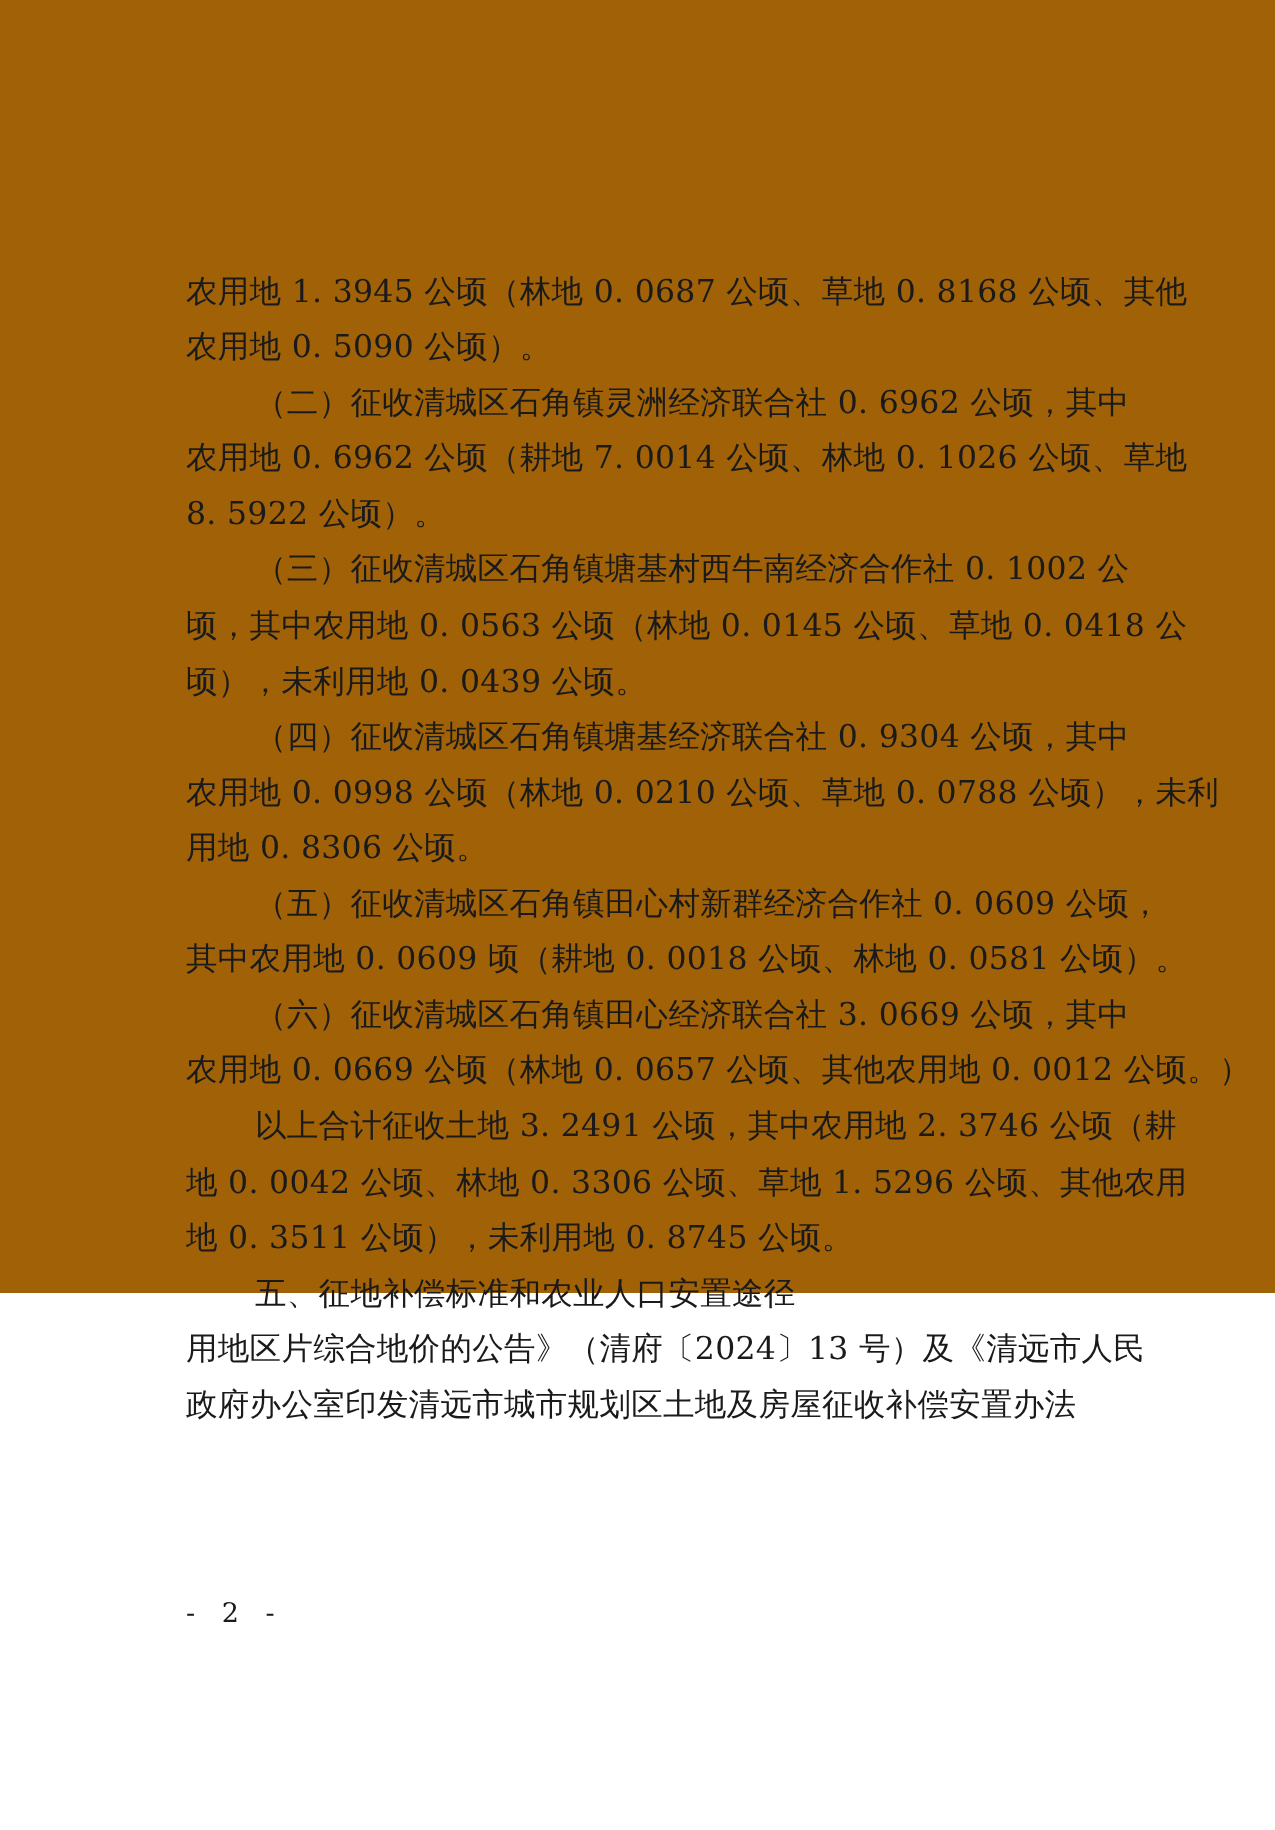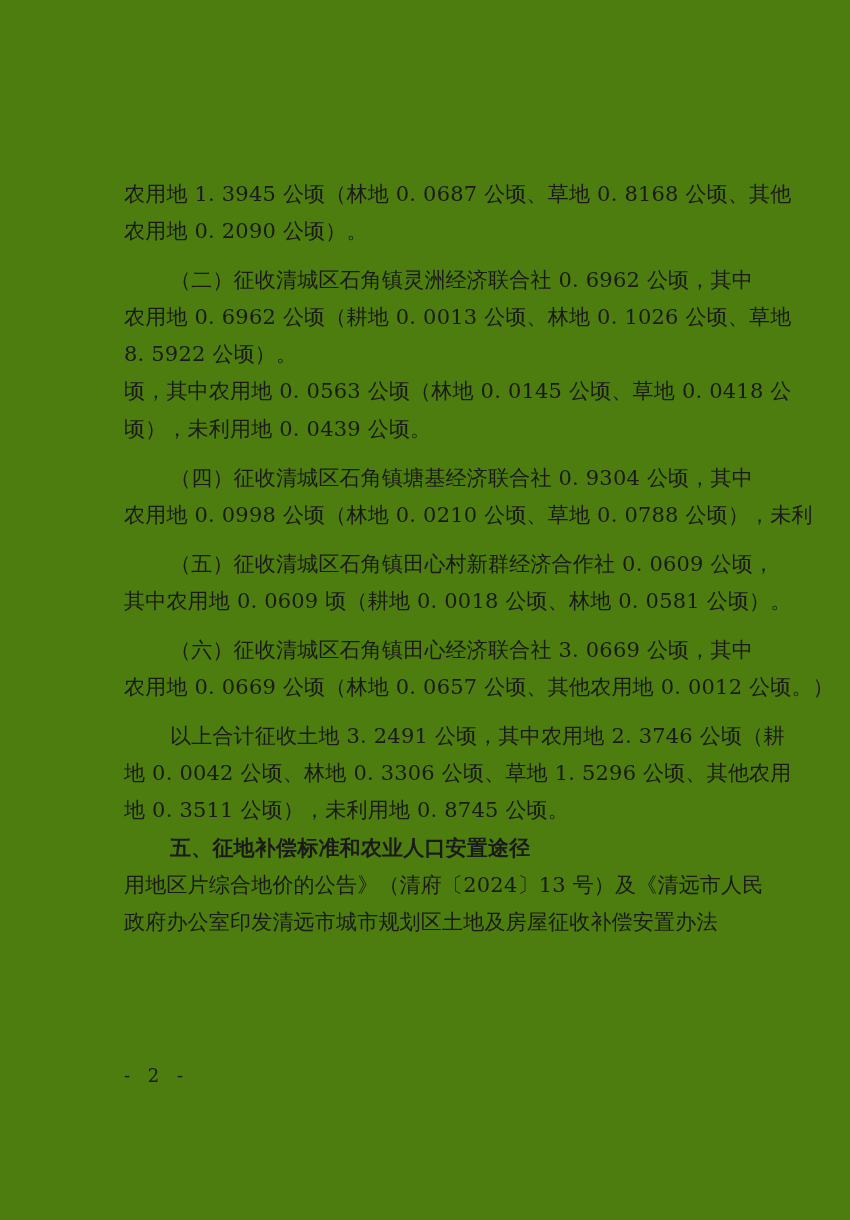--- a/index.html
+++ b/index.html
@@ -12,71 +12,72 @@
       height: 1220px;
       position: relative;
       overflow: hidden;
       font-family: "DejaVu Serif", "Liberation Serif", serif;
       color: #1a1a1a;
     }
     .page {
       position: absolute;
       left: 0; top: 0;
       width: 850px;
-      height: 1220px;
-      background: #4d7c0f;
+      height: 862px;
+      background: #a16207;
     }
     .body-text {
       position: absolute;
       left: 124px;
       top: 176px;
       width: 602px;
     }
     .line {
       height: 37.1px;
       line-height: 37.1px;
       font-size: 21px;
       white-space: nowrap;
       letter-spacing: 0.2px;
       overflow: visible;
     }
     .line.indent {
       padding-left: 46px;
-      margin-top: 12px;
     }
     .line.heading {
       font-family: "DejaVu Sans", "Liberation Sans", sans-serif;
-      font-weight: bold;
+      font-weight: normal;
       padding-left: 46px;
       font-size: 21px;
     }
     .page-number {
       position: absolute;
       left: 124px;
       top: 1064px;
       font-size: 18px;
       line-height: 24px;
       letter-spacing: 6px;
       white-space: nowrap;
     }
   </style>
 </head>
 <body>
 
 <div class="page">
   <div class="body-text">
     <div class="line">农用地 1. 3945 公顷（林地 0. 0687 公顷、草地 0. 8168 公顷、其他</div>
-    <div class="line">农用地 0. 2090 公顷）。</div>
+    <div class="line">农用地 0. 5090 公顷）。</div>
     <div class="line indent">（二）征收清城区石角镇灵洲经济联合社 0. 6962 公顷，其中</div>
-    <div class="line">农用地 0. 6962 公顷（耕地 0. 0013 公顷、林地 0. 1026 公顷、草地</div>
+    <div class="line">农用地 0. 6962 公顷（耕地 7. 0014 公顷、林地 0. 1026 公顷、草地</div>
     <div class="line">8. 5922 公顷）。</div>
+    <div class="line indent">（三）征收清城区石角镇塘基村西牛南经济合作社 0. 1002 公</div>
     <div class="line">顷，其中农用地 0. 0563 公顷（林地 0. 0145 公顷、草地 0. 0418 公</div>
     <div class="line">顷），未利用地 0. 0439 公顷。</div>
     <div class="line indent">（四）征收清城区石角镇塘基经济联合社 0. 9304 公顷，其中</div>
     <div class="line">农用地 0. 0998 公顷（林地 0. 0210 公顷、草地 0. 0788 公顷），未利</div>
+    <div class="line">用地 0. 8306 公顷。</div>
     <div class="line indent">（五）征收清城区石角镇田心村新群经济合作社 0. 0609 公顷，</div>
     <div class="line">其中农用地 0. 0609 顷（耕地 0. 0018 公顷、林地 0. 0581 公顷）。</div>
     <div class="line indent">（六）征收清城区石角镇田心经济联合社 3. 0669 公顷，其中</div>
     <div class="line">农用地 0. 0669 公顷（林地 0. 0657 公顷、其他农用地 0. 0012 公顷。）</div>
     <div class="line indent">以上合计征收土地 3. 2491 公顷，其中农用地 2. 3746 公顷（耕</div>
     <div class="line">地 0. 0042 公顷、林地 0. 3306 公顷、草地 1. 5296 公顷、其他农用</div>
     <div class="line">地 0. 3511 公顷），未利用地 0. 8745 公顷。</div>
     <div class="line heading">五、征地补偿标准和农业人口安置途径</div>
     <div class="line">用地区片综合地价的公告》（清府〔2024〕13 号）及《清远市人民</div>
     <div class="line">政府办公室印发清远市城市规划区土地及房屋征收补偿安置办法</div>

